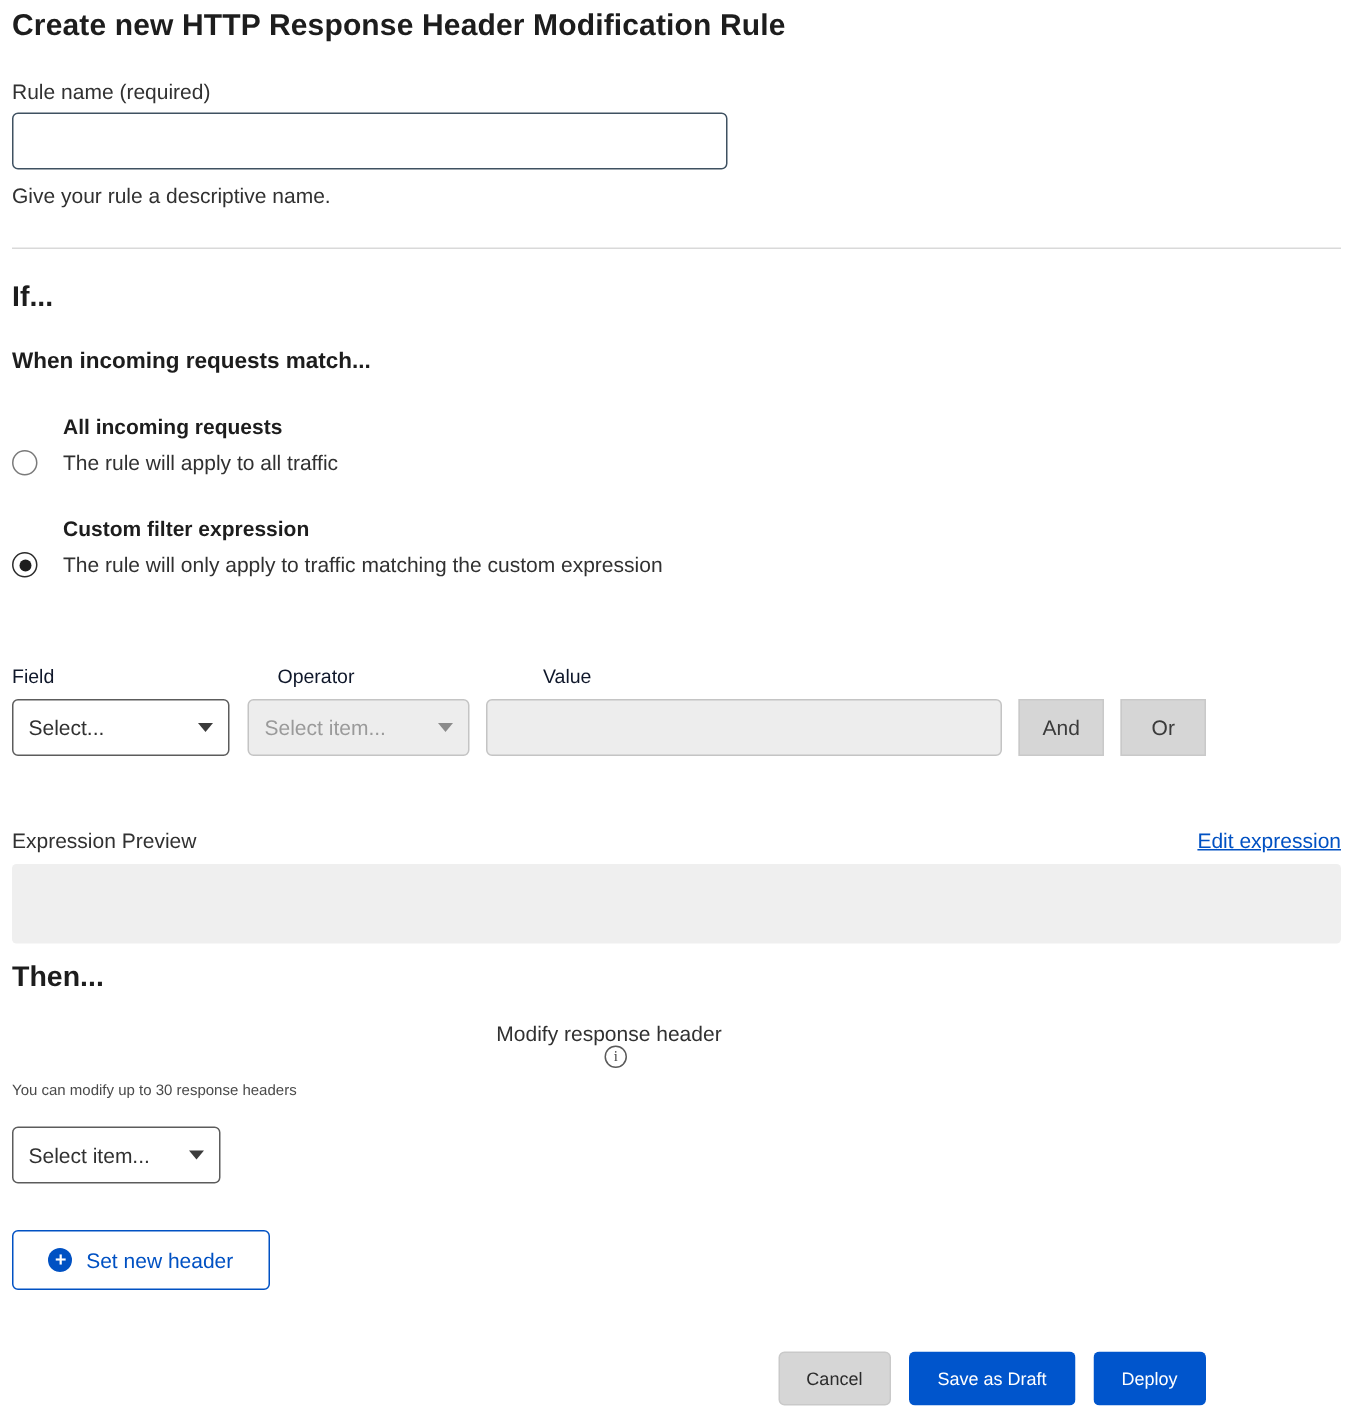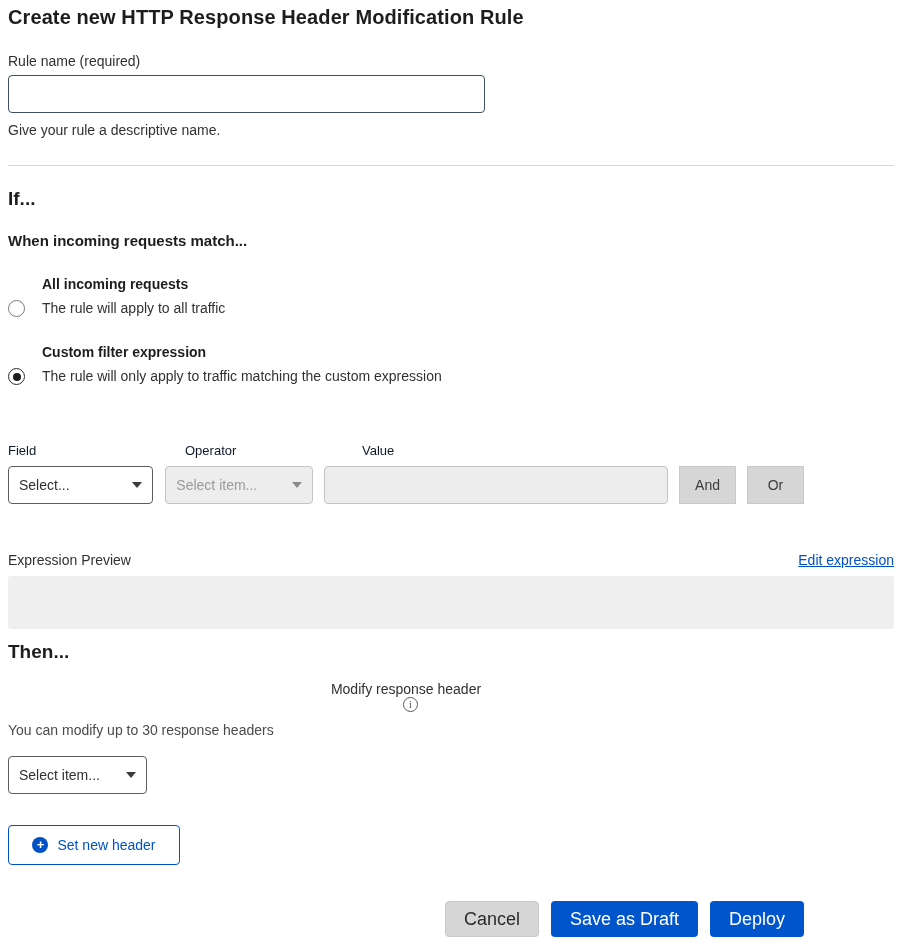--- a/index.html
+++ b/index.html
@@ -226,21 +226,21 @@
     border-radius: 50%;
     margin-left: 9px;
     font-size: 10px;
     line-height: 13px;
     text-align: center;
     color: #4a4a4a;
     font-family: "Liberation Serif", serif;
     cursor: pointer;
   }
   .modify-sub {
-    font-size: 14px;
+    font-size: 10px;
     color: #4a4a4a;
     margin-top: 10px;
   }
   .select-header {
     width: 139px;
     margin-top: 18px;
     border: 1px solid #5c5c5c;
   }
   .set-header-btn {
     margin-top: 31px;
@@ -271,21 +271,21 @@
   .footer {
     position: absolute;
     right: 8px;
     bottom: 10px;
     display: flex;
     align-items: center;
   }
   .btn {
     height: 36px;
     border-radius: 4px;
-    font-size: 18px;
+    font-size: 12px;
     font-family: "Liberation Sans", sans-serif;
     cursor: pointer;
     padding: 0 18px;
     border: 1px solid transparent;
   }
   .btn-cancel {
     background: #d6d6d6;
     color: #2b2b2b;
     border-color: #c9c9c9;
   }

